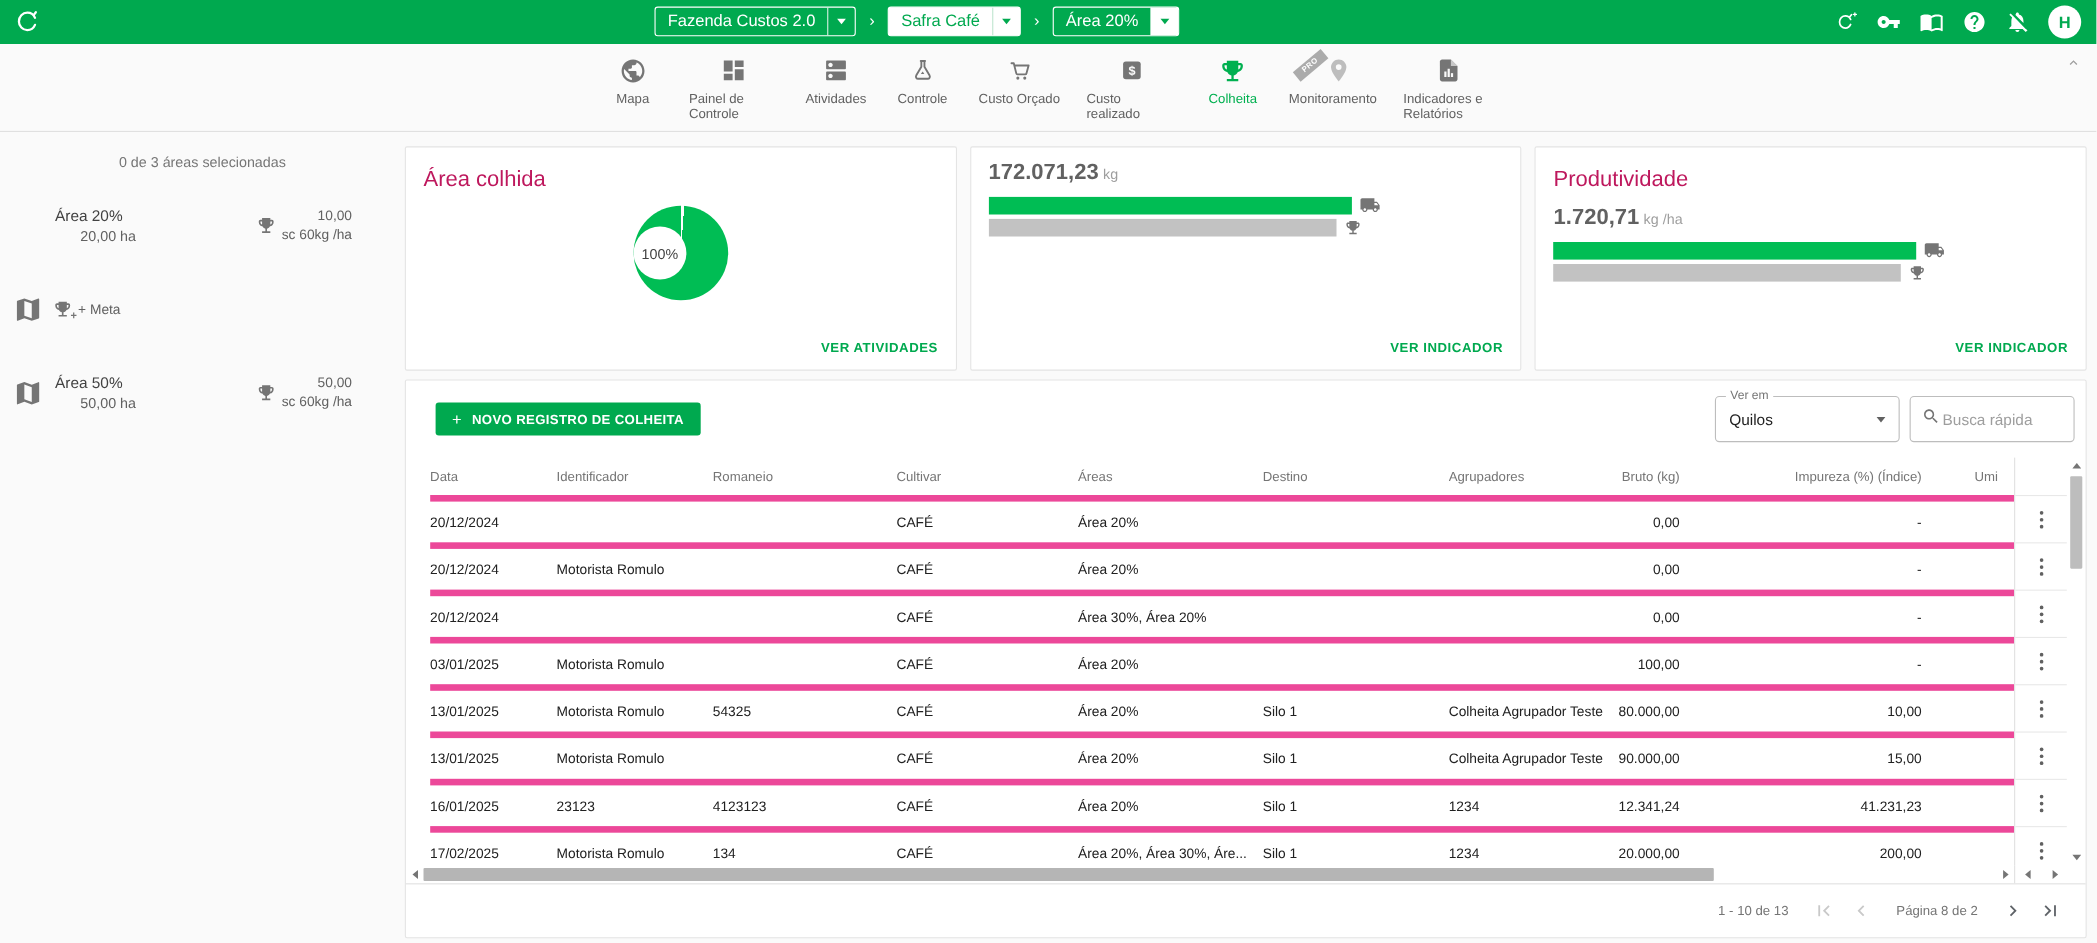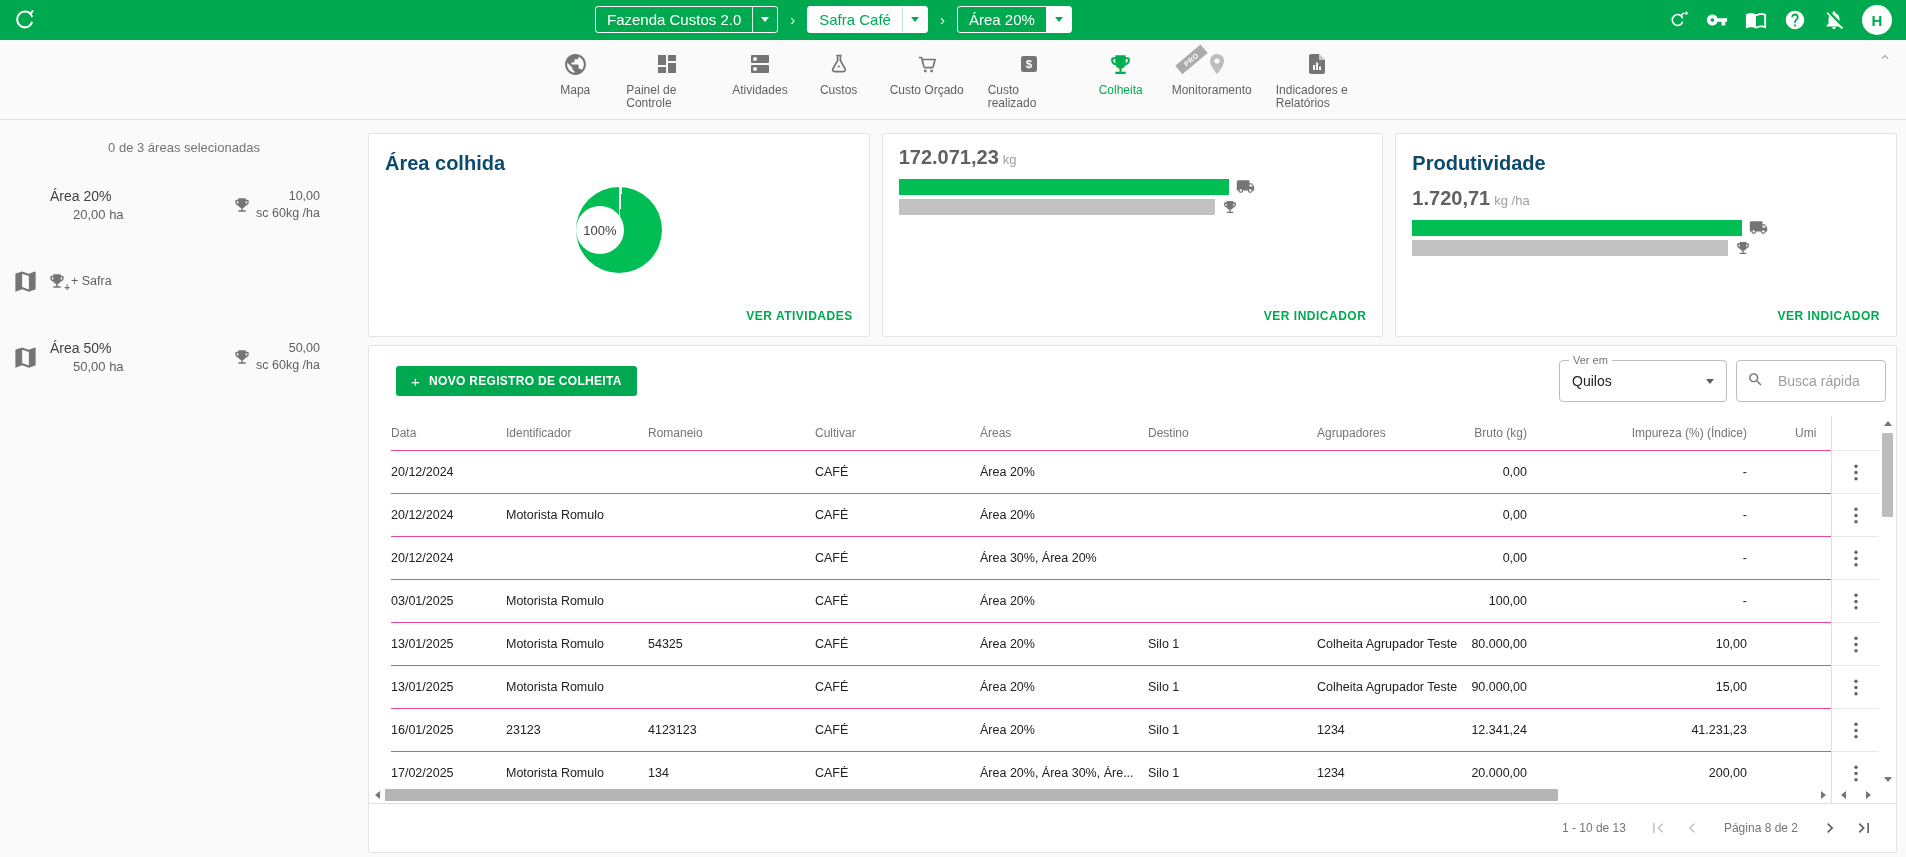--- a/index.html
+++ b/index.html
@@ -51,21 +51,21 @@
   .sb-size { font-size:13px; color:#616161; margin-top:3px;margin-left:23px; }
   .sb-goal { display:flex; align-items:center; gap:5px; }
   .sb-goal-ico { position:relative; display:flex; }
   .sb-goal-ico.plus::after { content:"+"; position:absolute; right:-4px; bottom:-3px; font-size:10px;
     font-weight:bold; color:#757575; }
   .sb-goal-text { font-size:12.5px; color:#616161; text-align:right; line-height:1.35; white-space:pre-line; }
 
   
   .cards-row { display:flex; gap:12px; margin-top:13px; }
   .card { flex:1; height:204px; background:#fff; border:1px solid #e4e4e4; border-radius:2px; position:relative; }
-  .card-title { font-size:20px; color:#0c4a6e; padding:18px 16px 0;font-weight:bold; }
+  .card-title { font-size:20px; color:#be185d; padding:18px 16px 0; }
   .card-link { position:absolute; right:16px; bottom:13px; color:#00a94f; font-size:12px; font-weight:bold;
     letter-spacing:.5px; cursor:pointer; }
   .donut-wrap { display:flex; justify-content:center; margin-top:12px; }
   .donut { width:86px; height:86px; border-radius:50%;
     background:conic-gradient(#fff 0deg 4deg, #00bd54 4deg 360deg);
     display:flex; align-items:center; justify-content:flex-start; }
   .donut-hole { width:48px; height:48px; border-radius:50%; background:#fff;
     display:flex; align-items:center; justify-content:center; font-size:13px; color:#424242; }
   .card-value { padding:12px 16px 0; color:#616161; }
   .card-value .num { font-size:20px; font-weight:bold;margin-top:44px; }
@@ -84,31 +84,31 @@
   .btn-new { display:flex; align-items:center; gap:9px; height:30px; padding:0 15px; background:#00a94f;
     border:none; border-radius:3px; color:#fff; font-size:12px; font-weight:bold; letter-spacing:.3px;
     font-family:inherit; cursor:pointer; }
   .btn-new .plus { font-size:15px; font-weight:normal; }
   .view-in { margin-left:auto; position:relative; width:168px; height:42px; border:1px solid #bdbdbd;
     border-radius:4px; display:flex; align-items:center; padding:0 12px; cursor:pointer; background:#fff; }
   .view-in-label { position:absolute; top:-7px; left:9px; background:#fff; padding:0 4px; font-size:11px; color:#757575; }
   .view-in-value { font-size:14px; color:#212121; }
   .view-in .tri { margin-left:auto; color:#616161; }
   .search-box { margin-left:9px; width:150px; height:42px; border:1px solid #bdbdbd; border-radius:4px;
-    display:flex; align-items:center; padding:0 10px; gap:14px; background:#fff; }
+    display:flex; align-items:center; padding:0 10px; gap:2px; background:#fff; }
   .search-box input { border:none; outline:none; width:100%; font-size:14px; font-family:inherit; color:#212121; }
   .search-box input::placeholder { color:#9e9e9e; }
 
   .table-zone { display:flex; }
   .t-main { flex:1; padding-left:22px; overflow:hidden; }
   .t-row, .t-head { display:flex; align-items:center; white-space:nowrap; }
   .t-head { height:34px; }
   .t-head .cell { font-size:12px; color:#757575; font-weight:normal; }
   .t-body { height:337px; overflow:hidden; }
-  .t-row { height:43px; border-top:1px solid #ec4899; cursor:pointer; }
+  .t-row { height:43px; border-top:6px solid #ec4899; cursor:pointer; }
   .cell { overflow:hidden; font-size:12.5px; color:#212121; flex-shrink:0; }
   .c-data{width:115px}.c-ident{width:142px}.c-rom{width:167px}.c-cult{width:165px}.c-areas{width:168px}
   .c-dest{width:169px}.c-agrup{width:146px}
   .c-bruto{width:64px;text-align:right}.c-imp{width:220px;text-align:right}
   .c-umi{width:84px;padding-left:48px}
   .t-side { width:48px; border-left:1px solid #e0e0e0; }
   .t-side .spacer { height:34px; }
   .t-side .k-body { height:337px; overflow:hidden; }
   .k-row { height:43px; border-top:1px solid #e8e8e8; display:flex; align-items:center; justify-content:center; }
   .kebab { cursor:pointer; display:flex; padding:4px; }
@@ -223,21 +223,21 @@
         </span>
       <span class="nav-label">Atividades</span>
     </div>
     <div class="nav-item">
       <span class="nav-ico">
           <svg width="24" height="24" viewBox="0 0 24 24">
             <path d="M10 3.5h4M13.4 4.2v4.4l4.7 8.1c.7 1.3-.2 2.9-1.7 2.9H7.6c-1.5 0-2.4-1.6-1.7-2.9l4.7-8.1V4.2" fill="none" stroke="#757575" stroke-width="1.7" stroke-linecap="round" stroke-linejoin="round"></path>
             <path d="M10.1 15.2l1.7-2.3 1.5 2.3z" fill="#757575"></path>
           </svg>
         </span>
-      <span class="nav-label">Custos</span>
+      <span class="nav-label">Controle</span>
     </div>
     <div class="nav-item">
       <span class="nav-ico">
           <svg width="24" height="24" viewBox="0 0 24 24">
             <path d="M4.5 5.5h2.1l2.3 9.2c.1.5.6.9 1.1.9h7c.5 0 1-.3 1.1-.8l2-7.3H7.1" fill="none" stroke="#757575" stroke-width="1.7" stroke-linecap="round" stroke-linejoin="round"></path>
             <circle cx="10.3" cy="19" r="1.4" fill="#757575"></circle>
             <circle cx="16.6" cy="19" r="1.4" fill="#757575"></circle>
           </svg>
         </span>
       <span class="nav-label">Custo Orçado</span>
@@ -316,21 +316,21 @@
           <svg width="27" height="27" viewBox="0 0 24 24" fill="#757575">
             <path d="M20.5 3l-.16.03L15 5.1 9 3 3.36 4.9c-.21.07-.36.25-.36.48V20.5c0 .28.22.5.5.5l.16-.03L9 18.9l6 2.1 5.64-1.9c.21-.07.36-.25.36-.48V3.5c0-.28-.22-.5-.5-.5zM15 19l-6-2.11V5l6 2.11V19z"></path>
           </svg>
         </span>
       <span class="sb-goal">
         <span class="sb-goal-ico plus">
             <svg width="18" height="18" viewBox="0 0 24 24" fill="#757575">
               <path d="M19 5h-2V3H7v2H5c-1.1 0-2 .9-2 2v1c0 2.55 1.92 4.63 4.39 4.94.63 1.5 1.98 2.63 3.61 2.96V19H7v2h10v-2h-4v-3.1c1.63-.33 2.98-1.46 3.61-2.96C19.08 12.63 21 10.55 21 8V7c0-1.1-.9-2-2-2zM5 8V7h2v3.82C5.84 10.4 5 9.3 5 8zm14 0c0 1.3-.84 2.4-2 2.82V7h2v1z"></path>
             </svg>
           </span>
-        <span class="sb-goal-text">+ Safra</span>
+        <span class="sb-goal-text">+ Meta</span>
       </span>
     </div>
 
     <div class="sb-item">
       <span class="sb-map">
           <svg width="27" height="27" viewBox="0 0 24 24" fill="#757575">
             <path d="M20.5 3l-.16.03L15 5.1 9 3 3.36 4.9c-.21.07-.36.25-.36.48V20.5c0 .28.22.5.5.5l.16-.03L9 18.9l6 2.1 5.64-1.9c.21-.07.36-.25.36-.48V3.5c0-.28-.22-.5-.5-.5zM15 19l-6-2.11V5l6 2.11V19z"></path>
           </svg>
         </span>
       <span class="sb-info">

